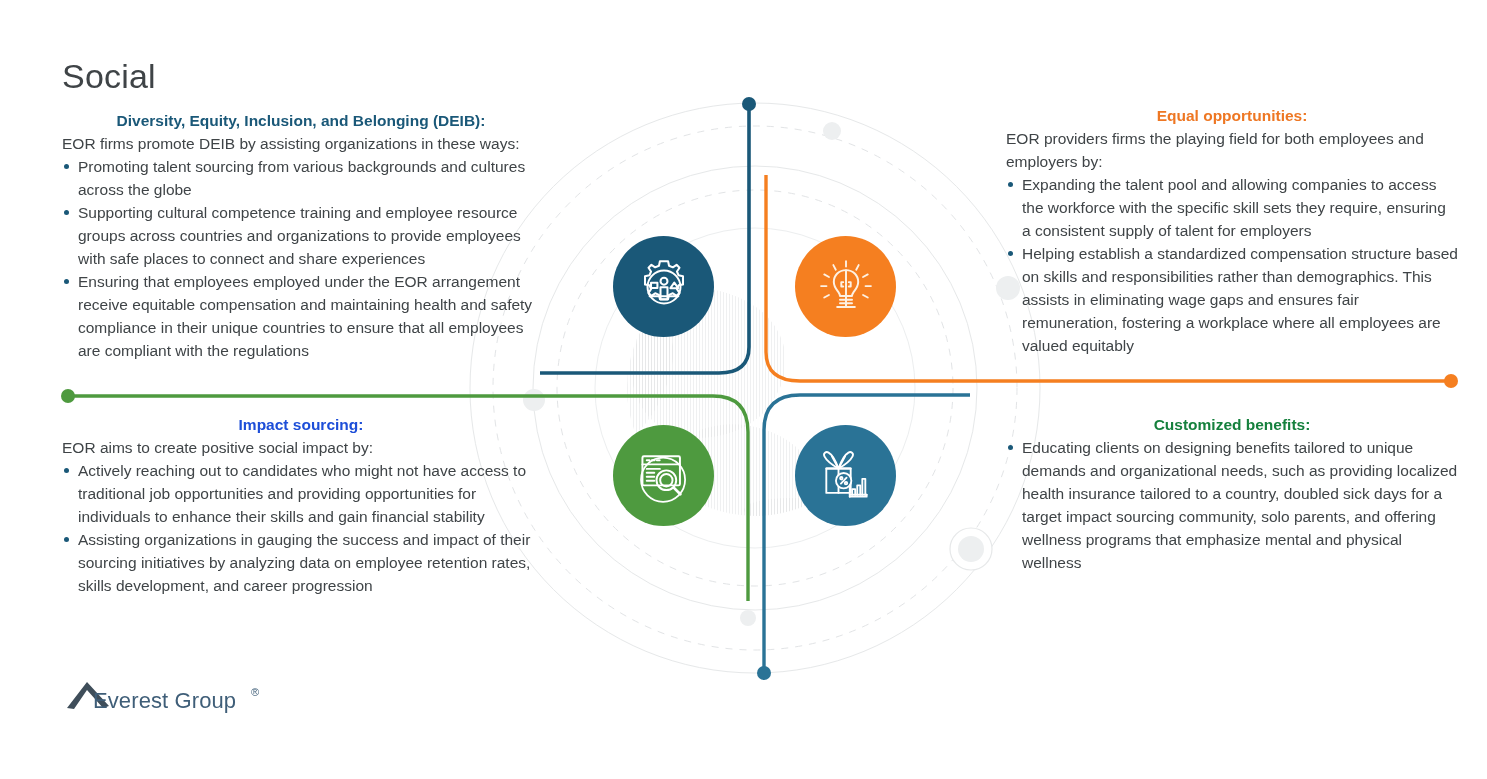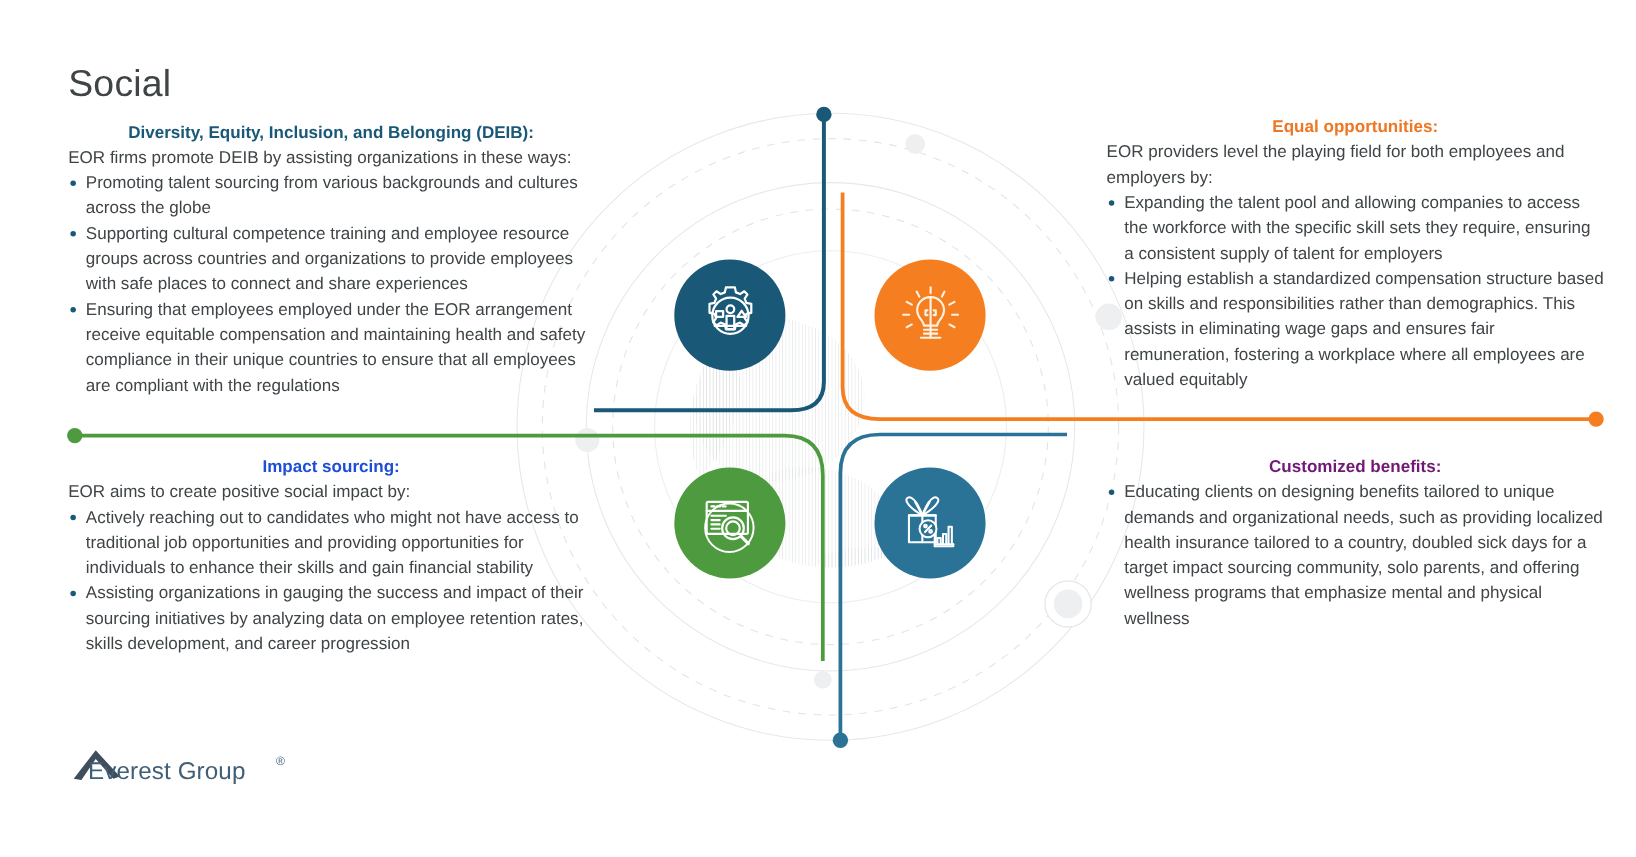--- a/index.html
+++ b/index.html
@@ -38,40 +38,40 @@
   }
 
   #block-deib   { left: 62px;   top: 110px;  width: 478px; }
   #block-impact { left: 62px;   top: 414px;  width: 478px; }
   #block-equal  { left: 1006px; top: 105px;  width: 452px; }
   #block-custom { left: 1006px; top: 414px;  width: 452px; }
 
   .h-blue   { color: #1a5878; }
   .h-orange { color: #ee7723; }
   .h-green  { color: #1d4ed8; }
-  .h-teal   { color: #701a75; }
+  .h-teal   { color: #15803d; }
 
   
   #center-graphic { position: absolute; left: 0; top: 0; width: 1487px; height: 779px; }
 
   
   .icon-badge {
     position: absolute; border-radius: 50%;
     display: flex; align-items: center; justify-content: center;
   }
   #badge-deib   { left: 613px; top: 236px; width: 101px; height: 101px; background: #1a5878; }
   #badge-equal  { left: 795px; top: 236px; width: 101px; height: 101px; background: #f57f20; }
   #badge-impact { left: 613px; top: 425px; width: 101px; height: 101px; background: #4e9a3f; }
   #badge-custom { left: 795px; top: 425px; width: 101px; height: 101px; background: #2a7396; }
   .icon-badge svg { display: block; }
 
   
   #logo { position: absolute; left: 65px; top: 676px; width: 200px; height: 46px; }
   #logo .logo-text {
-    position: absolute; left: 15px; top: 12px;
+    position: absolute; left: 28px; top: 12px;
     font-size: 22px; color: #3f5e78; font-family: "Liberation Sans", sans-serif;
     letter-spacing: 0.1px;
   }
   #logo .logo-reg {
     position: absolute; left: 186px; top: 10px;
     font-size: 11px; color: #3f5e78;
   }
 </style>
 </head>
 <body>
@@ -140,21 +140,21 @@
     <div class="lead">EOR firms promote DEIB by assisting organizations in these ways:</div>
     <ul>
       <li>Promoting talent sourcing from various backgrounds and cultures across the globe</li>
       <li>Supporting cultural competence training and employee resource groups across countries and organizations to provide employees with safe places to connect and share experiences</li>
       <li>Ensuring that employees employed under the EOR arrangement receive equitable compensation and maintaining health and safety compliance in their unique countries to ensure that all employees are compliant with the regulations</li>
     </ul>
   </div>
 
   <div class="block" id="block-equal">
     <div class="heading h-orange">Equal opportunities:</div>
-    <div class="lead">EOR providers level the playing field for both employees and employers by:</div>
+    <div class="lead">EOR providers firms the playing field for both employees and employers by:</div>
     <ul>
       <li>Expanding the talent pool and allowing companies to access the workforce with the specific skill sets they require, ensuring a consistent supply of talent for employers</li>
       <li>Helping establish a standardized compensation structure based on skills and responsibilities rather than demographics. This assists in eliminating wage gaps and ensures fair remuneration, fostering a workplace where all employees are valued equitably</li>
     </ul>
   </div>
 
   <div class="block" id="block-impact">
     <div class="heading h-green">Impact sourcing:</div>
     <div class="lead">EOR aims to create positive social impact by:</div>
     <ul>

